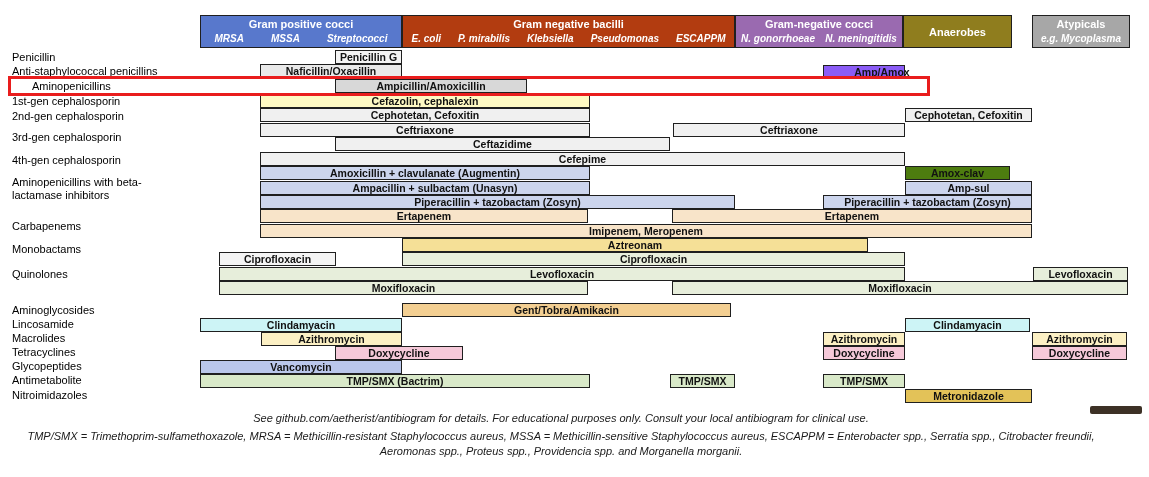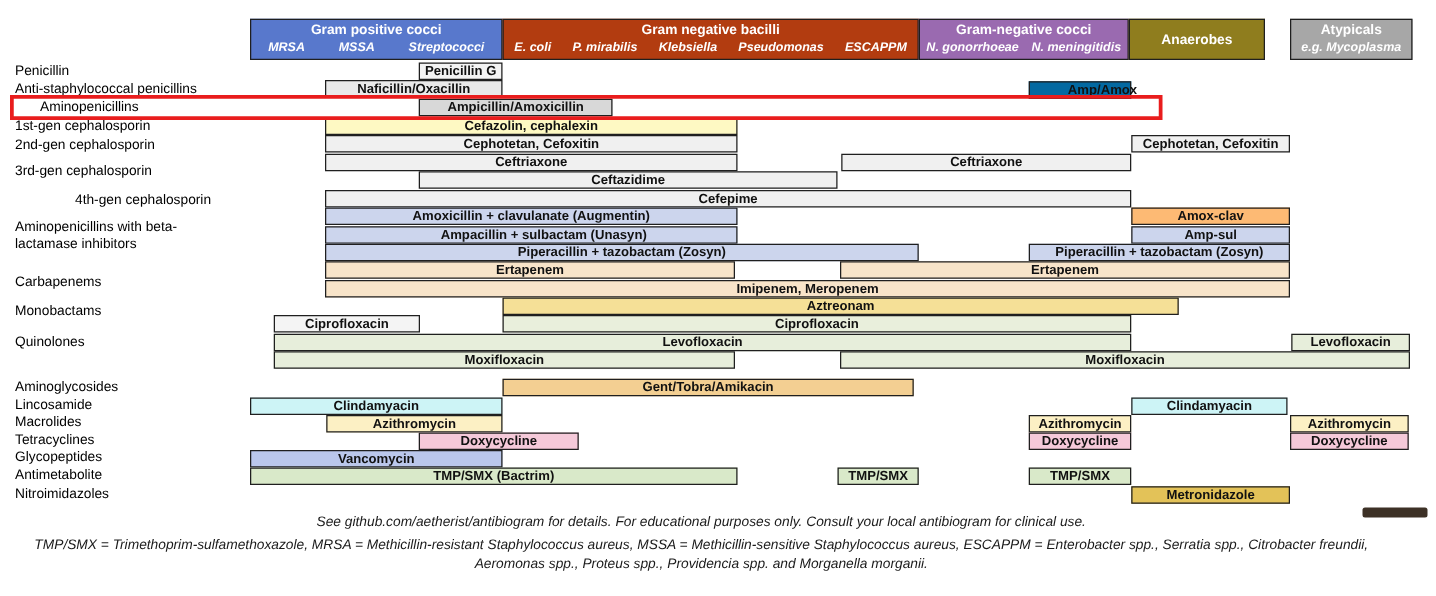--- a/index.html
+++ b/index.html
@@ -67,54 +67,54 @@
       <div class="hsubs">
         <div class="hsub">e.g. Mycoplasma</div>
       </div>
     </div>
     <div class="rowlabel" style="top: 51px;">Penicillin</div>
     <div class="rowlabel" style="top: 65px;">Anti-staphylococcal penicillins</div>
     <div class="rowlabel" style="top: 80px; padding-left: 20px;">Aminopenicillins</div>
     <div class="rowlabel" style="top: 95px;">1st-gen cephalosporin</div>
     <div class="rowlabel" style="top: 110px;">2nd-gen cephalosporin</div>
     <div class="rowlabel" style="top: 131px;">3rd-gen cephalosporin</div>
-    <div class="rowlabel" style="top: 154px; margin-left: 48px;">4th-gen cephalosporin</div>
+    <div class="rowlabel" style="top: 154px;">4th-gen cephalosporin</div>
     <div class="rowlabel" style="top: 176px;">Aminopenicillins with beta-</div>
     <div class="rowlabel" style="top: 189px;">lactamase inhibitors</div>
     <div class="rowlabel" style="top: 220px;">Carbapenems</div>
     <div class="rowlabel" style="top: 243px;">Monobactams</div>
     <div class="rowlabel" style="top: 268px;">Quinolones</div>
     <div class="rowlabel" style="top: 304px;">Aminoglycosides</div>
     <div class="rowlabel" style="top: 318px;">Lincosamide</div>
     <div class="rowlabel" style="top: 332px;">Macrolides</div>
     <div class="rowlabel" style="top: 346px;">Tetracyclines</div>
     <div class="rowlabel" style="top: 360px;">Glycopeptides</div>
     <div class="rowlabel" style="top: 374px;">Antimetabolite</div>
     <div class="rowlabel" style="top: 389px;">Nitroimidazoles</div>
     <div class="bar" style="left: 335px; top: 50px; width: 67px; background: rgb(243, 243, 243);">Penicillin G</div>
     <div class="bar" style="left: 260px; top: 64px; width: 142px; background: rgb(233, 233, 233);">Naficillin/Oxacillin</div>
-    <div class="bar" style="left: 335px; top: 79px; width: 155px; background: rgb(216, 216, 216);">Ampicillin/Amoxicillin</div>
-    <div class="bar" style="left: 823px; top: 65px; width: 82px; background: #0369a1; padding-left: 36px;">Amp/Amox</div>
+    <div class="bar" style="left: 335px; top: 79px; width: 192px; background: rgb(216, 216, 216);">Ampicillin/Amoxicillin</div>
+    <div class="bar" style="left: 823px; top: 65px; width: 82px; background: #8b5cf6; padding-left: 36px;">Amp/Amox</div>
     <div class="bar" style="left: 260px; top: 94px; width: 330px; background: #fef9c3;">Cefazolin, cephalexin</div>
     <div class="bar" style="left: 260px; top: 108px; width: 330px; background: rgb(240, 240, 240);">Cephotetan, Cefoxitin</div>
     <div class="bar" style="left: 905px; top: 108px; width: 127px; background: rgb(240, 240, 240);">Cephotetan, Cefoxitin</div>
     <div class="bar" style="left: 260px; top: 123px; width: 330px; background: rgb(240, 240, 240);">Ceftriaxone</div>
     <div class="bar" style="left: 673px; top: 123px; width: 232px; background: rgb(240, 240, 240);">Ceftriaxone</div>
     <div class="bar" style="left: 335px; top: 137px; width: 335px; background: rgb(240, 240, 240);">Ceftazidime</div>
     <div class="bar" style="left: 260px; top: 152px; width: 645px; background: rgb(240, 240, 240);">Cefepime</div>
     <div class="bar" style="left: 260px; top: 166px; width: 330px; background: rgb(204, 213, 237);">Amoxicillin + clavulanate (Augmentin)</div>
-    <div class="bar" style="left: 905px; top: 166px; width: 127px; background: #fdba74;">Amox-clav</div>
+    <div class="bar" style="left: 905px; top: 166px; width: 105px; background: #4d7c0f;">Amox-clav</div>
     <div class="bar" style="left: 260px; top: 181px; width: 330px; background: rgb(204, 213, 237); padding-left: 20px;">Ampacillin + sulbactam (Unasyn)</div>
     <div class="bar" style="left: 905px; top: 181px; width: 127px; background: rgb(204, 213, 237);">Amp-sul</div>
     <div class="bar" style="left: 260px; top: 195px; width: 475px; background: rgb(204, 213, 237);">Piperacillin + tazobactam (Zosyn)</div>
     <div class="bar" style="left: 823px; top: 195px; width: 209px; background: rgb(204, 213, 237);">Piperacillin + tazobactam (Zosyn)</div>
     <div class="bar" style="left: 260px; top: 209px; width: 328px; background: rgb(248, 228, 201);">Ertapenem</div>
     <div class="bar" style="left: 672px; top: 209px; width: 360px; background: rgb(248, 228, 201);">Ertapenem</div>
     <div class="bar" style="left: 260px; top: 224px; width: 772px; background: rgb(248, 228, 201);">Imipenem, Meropenem</div>
-    <div class="bar" style="left: 402px; top: 238px; width: 541px; background: rgb(245, 224, 151);">Aztreonam</div>
+    <div class="bar" style="left: 402px; top: 238px; width: 466px; background: rgb(245, 224, 151);">Aztreonam</div>
     <div class="bar" style="left: 219px; top: 252px; width: 117px; background: rgb(244, 244, 244);">Ciprofloxacin</div>
     <div class="bar" style="left: 402px; top: 252px; width: 503px; background: rgb(233, 239, 220);">Ciprofloxacin</div>
     <div class="bar" style="left: 219px; top: 267px; width: 686px; background: rgb(231, 238, 219);">Levofloxacin</div>
     <div class="bar" style="left: 1033px; top: 267px; width: 95px; background: rgb(231, 238, 219);">Levofloxacin</div>
     <div class="bar" style="left: 219px; top: 281px; width: 369px; background: rgb(231, 238, 219);">Moxifloxacin</div>
     <div class="bar" style="left: 672px; top: 281px; width: 456px; background: rgb(231, 238, 219);">Moxifloxacin</div>
     <div class="bar" style="left: 402px; top: 303px; width: 329px; background: rgb(243, 207, 146);">Gent/Tobra/Amikacin</div>
     <div class="bar" style="left: 200px; top: 318px; width: 202px; background: rgb(205, 244, 246);">Clindamyacin</div>
     <div class="bar" style="left: 905px; top: 318px; width: 125px; background: rgb(205, 244, 246);">Clindamyacin</div>
     <div class="bar" style="left: 261px; top: 332px; width: 141px; background: rgb(252, 240, 196);">Azithromycin</div>

